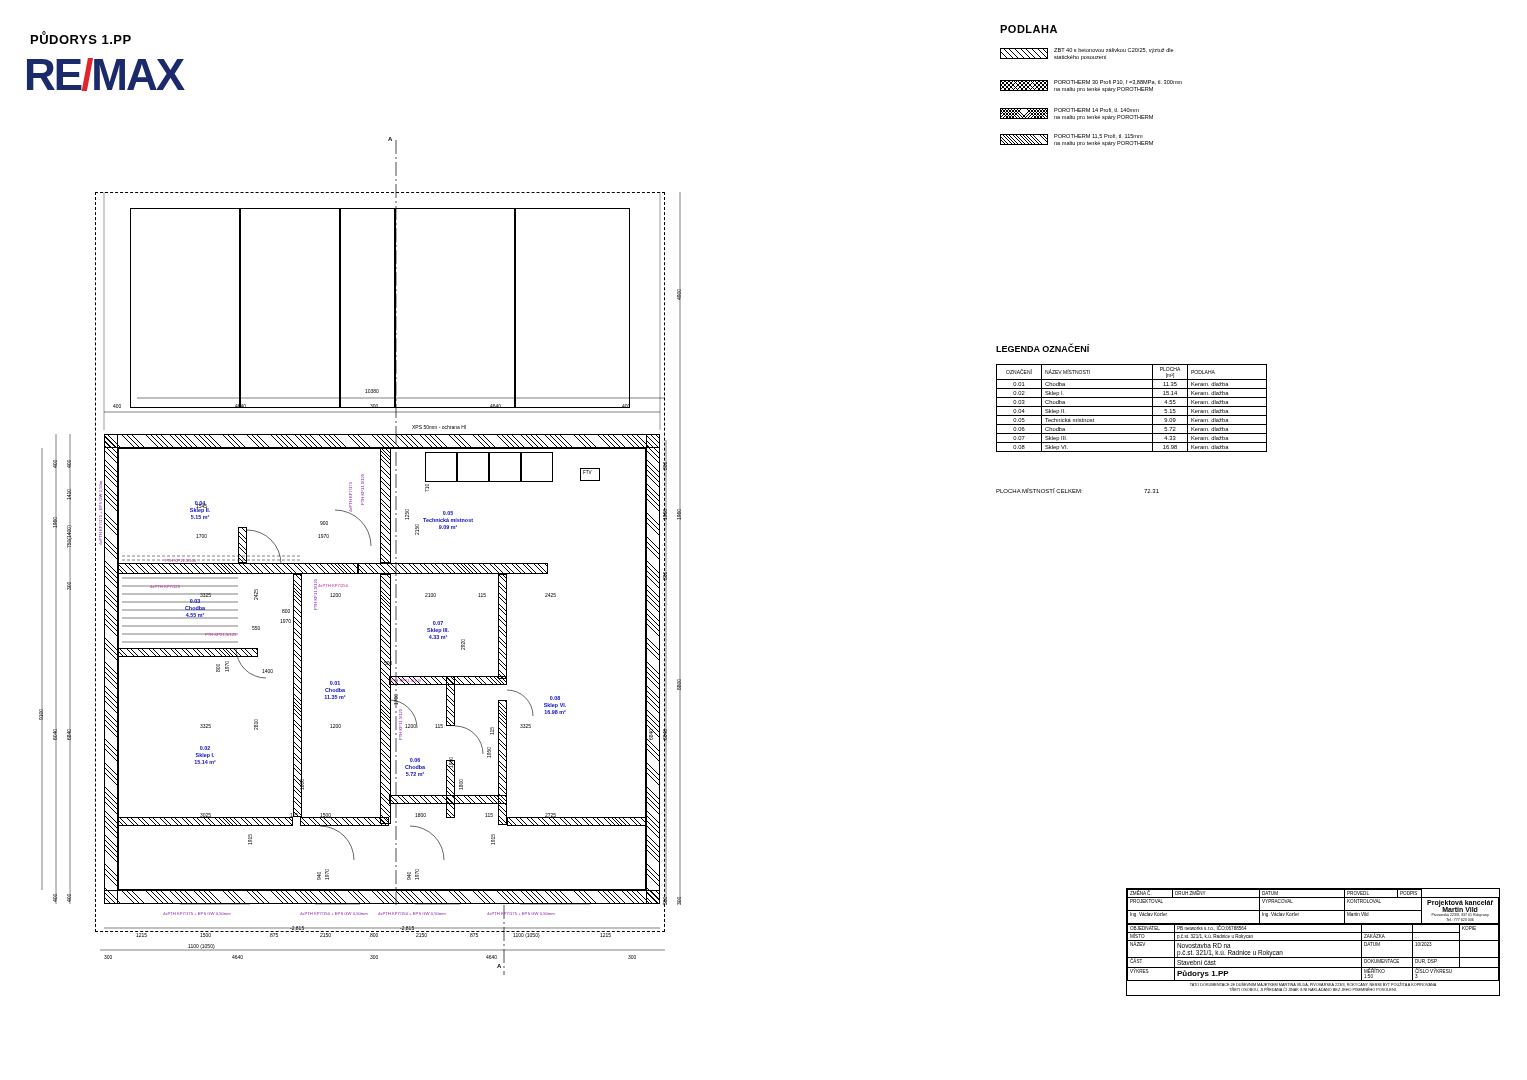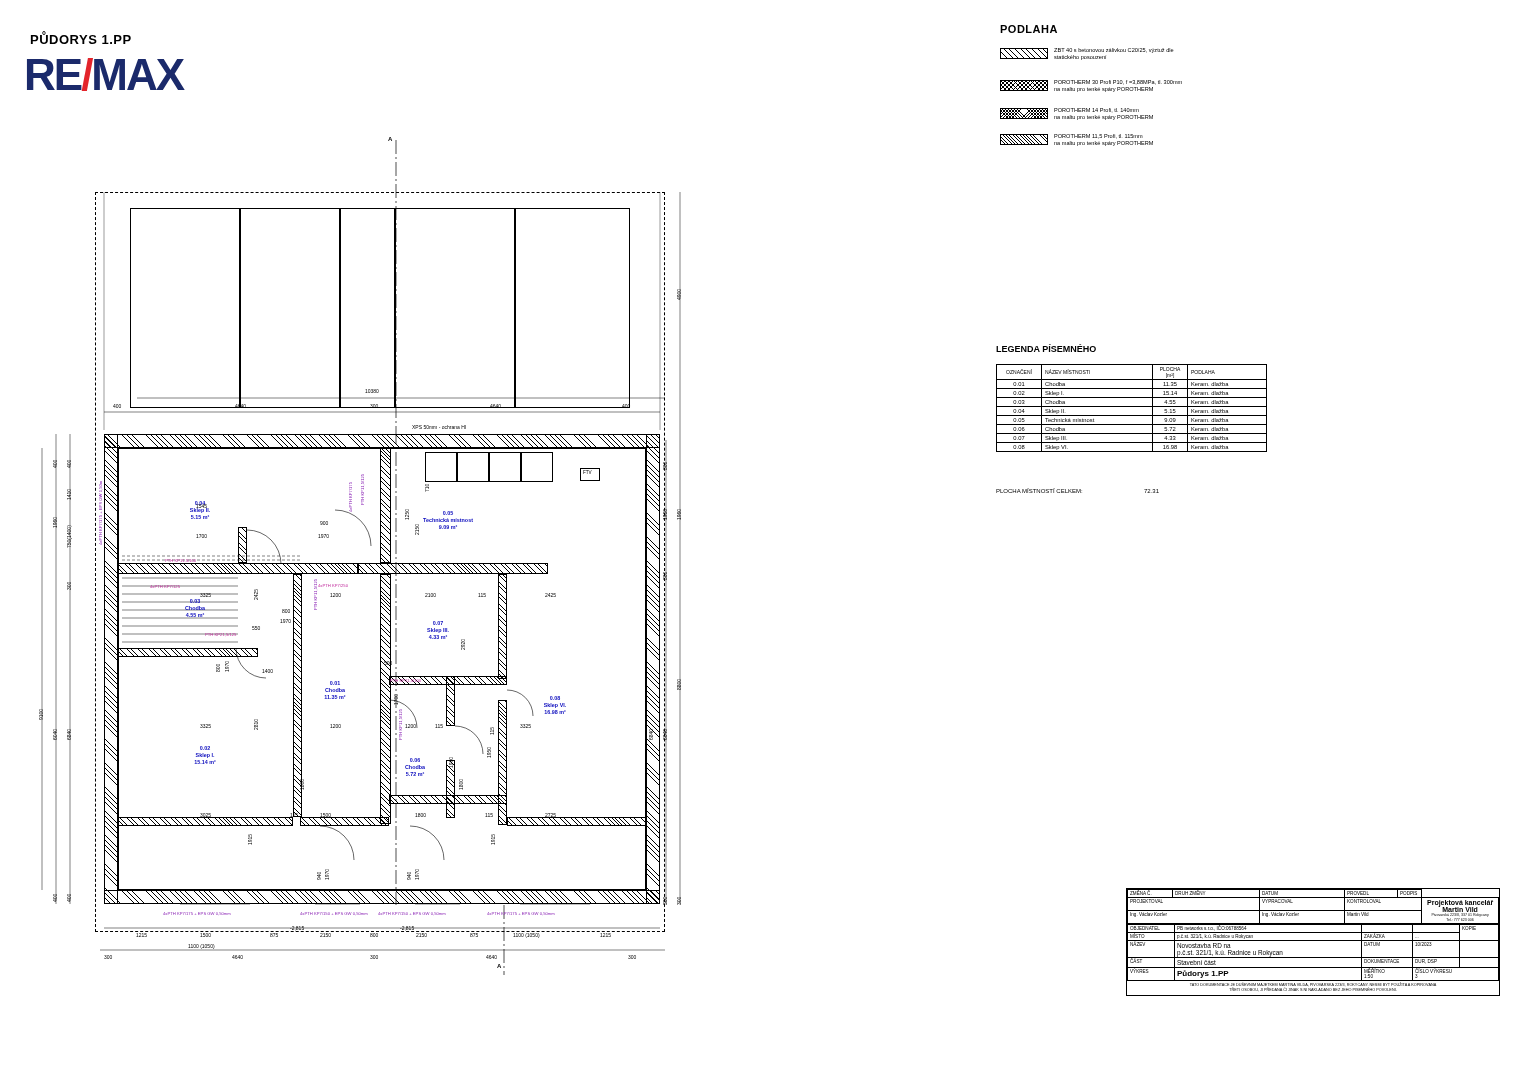--- a/index.html
+++ b/index.html
@@ -90,21 +90,21 @@
   </span>
 </div>
 <div class="leg-row" style="top:133px;">
   <span class="leg-sw hatch-d"></span>
   <span class="leg-txt">
     <span>POROTHERM 11,5 Profi, tl. 115mm</span><br>
     <span>na maltu pro tenké spáry POROTHERM</span>
   </span>
 </div>
 
-<div class="abs" id="rooms-title">LEGENDA PÍSEMNÉHO</div>
+<div class="abs" id="rooms-title">LEGENDA OZNAČENÍ</div>
 <table class="abs" id="rooms-table">
   <tbody>
       <tr>
     <th class="c-ozn">OZNAČENÍ</th>
     <th class="c-name">NÁZEV MÍSTNOSTI</th>
     <th class="c-plocha">PLOCHA<br>[m²]</th>
     <th class="c-pod">PODLAHA</th>
   </tr>
   <tr>
     <td class="c-ozn">0.01</td>

